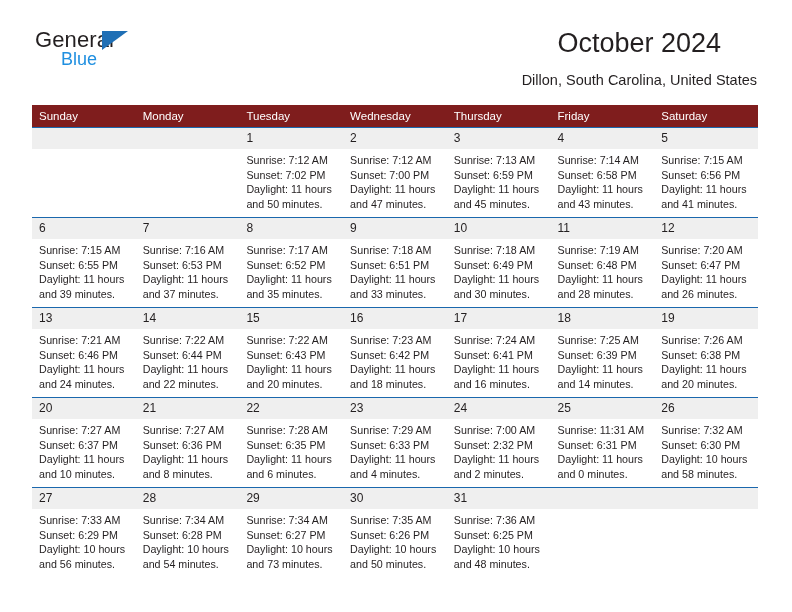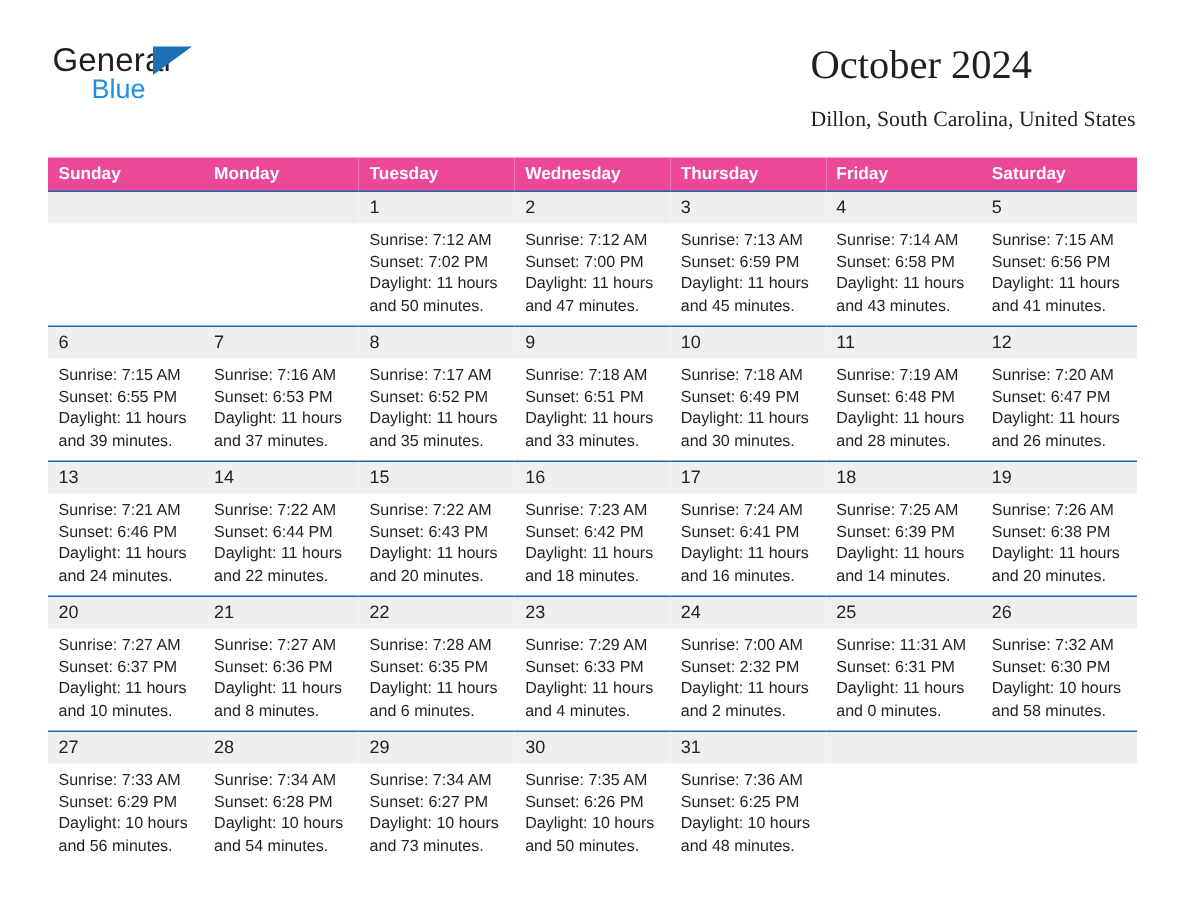--- a/index.html
+++ b/index.html
@@ -61,22 +61,21 @@
     top: 22px;
     font-size: 18px;
     color: #1f8fe0;
     font-family: "Liberation Sans", sans-serif;
   }
 
   .title-block {
     position: absolute;
     right: 0;
     top: 0;
-    text-align: left;
-    font-family: Liberation Serif, serif;
+    text-align: center;
   }
   .cal-title {
     font-size: 27px;
     color: #231f20;
     line-height: 32px;
     white-space: nowrap;
   }
   .cal-subtitle {
     margin-top: 12px;
     font-size: 14.5px;
@@ -89,24 +88,24 @@
   .calendar {
     position: absolute;
     left: 32px;
     top: 105px;
     width: 726px;
     border-collapse: collapse;
     table-layout: fixed;
   }
 
   .calendar th {
-    background: #ec4899;
+    background: #7f1d1d;
     color: #ffffff;
     font-size: 11.5px;
-    font-weight: bold;
+    font-weight: normal;
     text-align: left;
     padding: 5px 0 5px 7px;
     height: 11px;
     border: none;
   }
 
   .calendar td {
     vertical-align: top;
     padding: 0;
     height: 89px;

